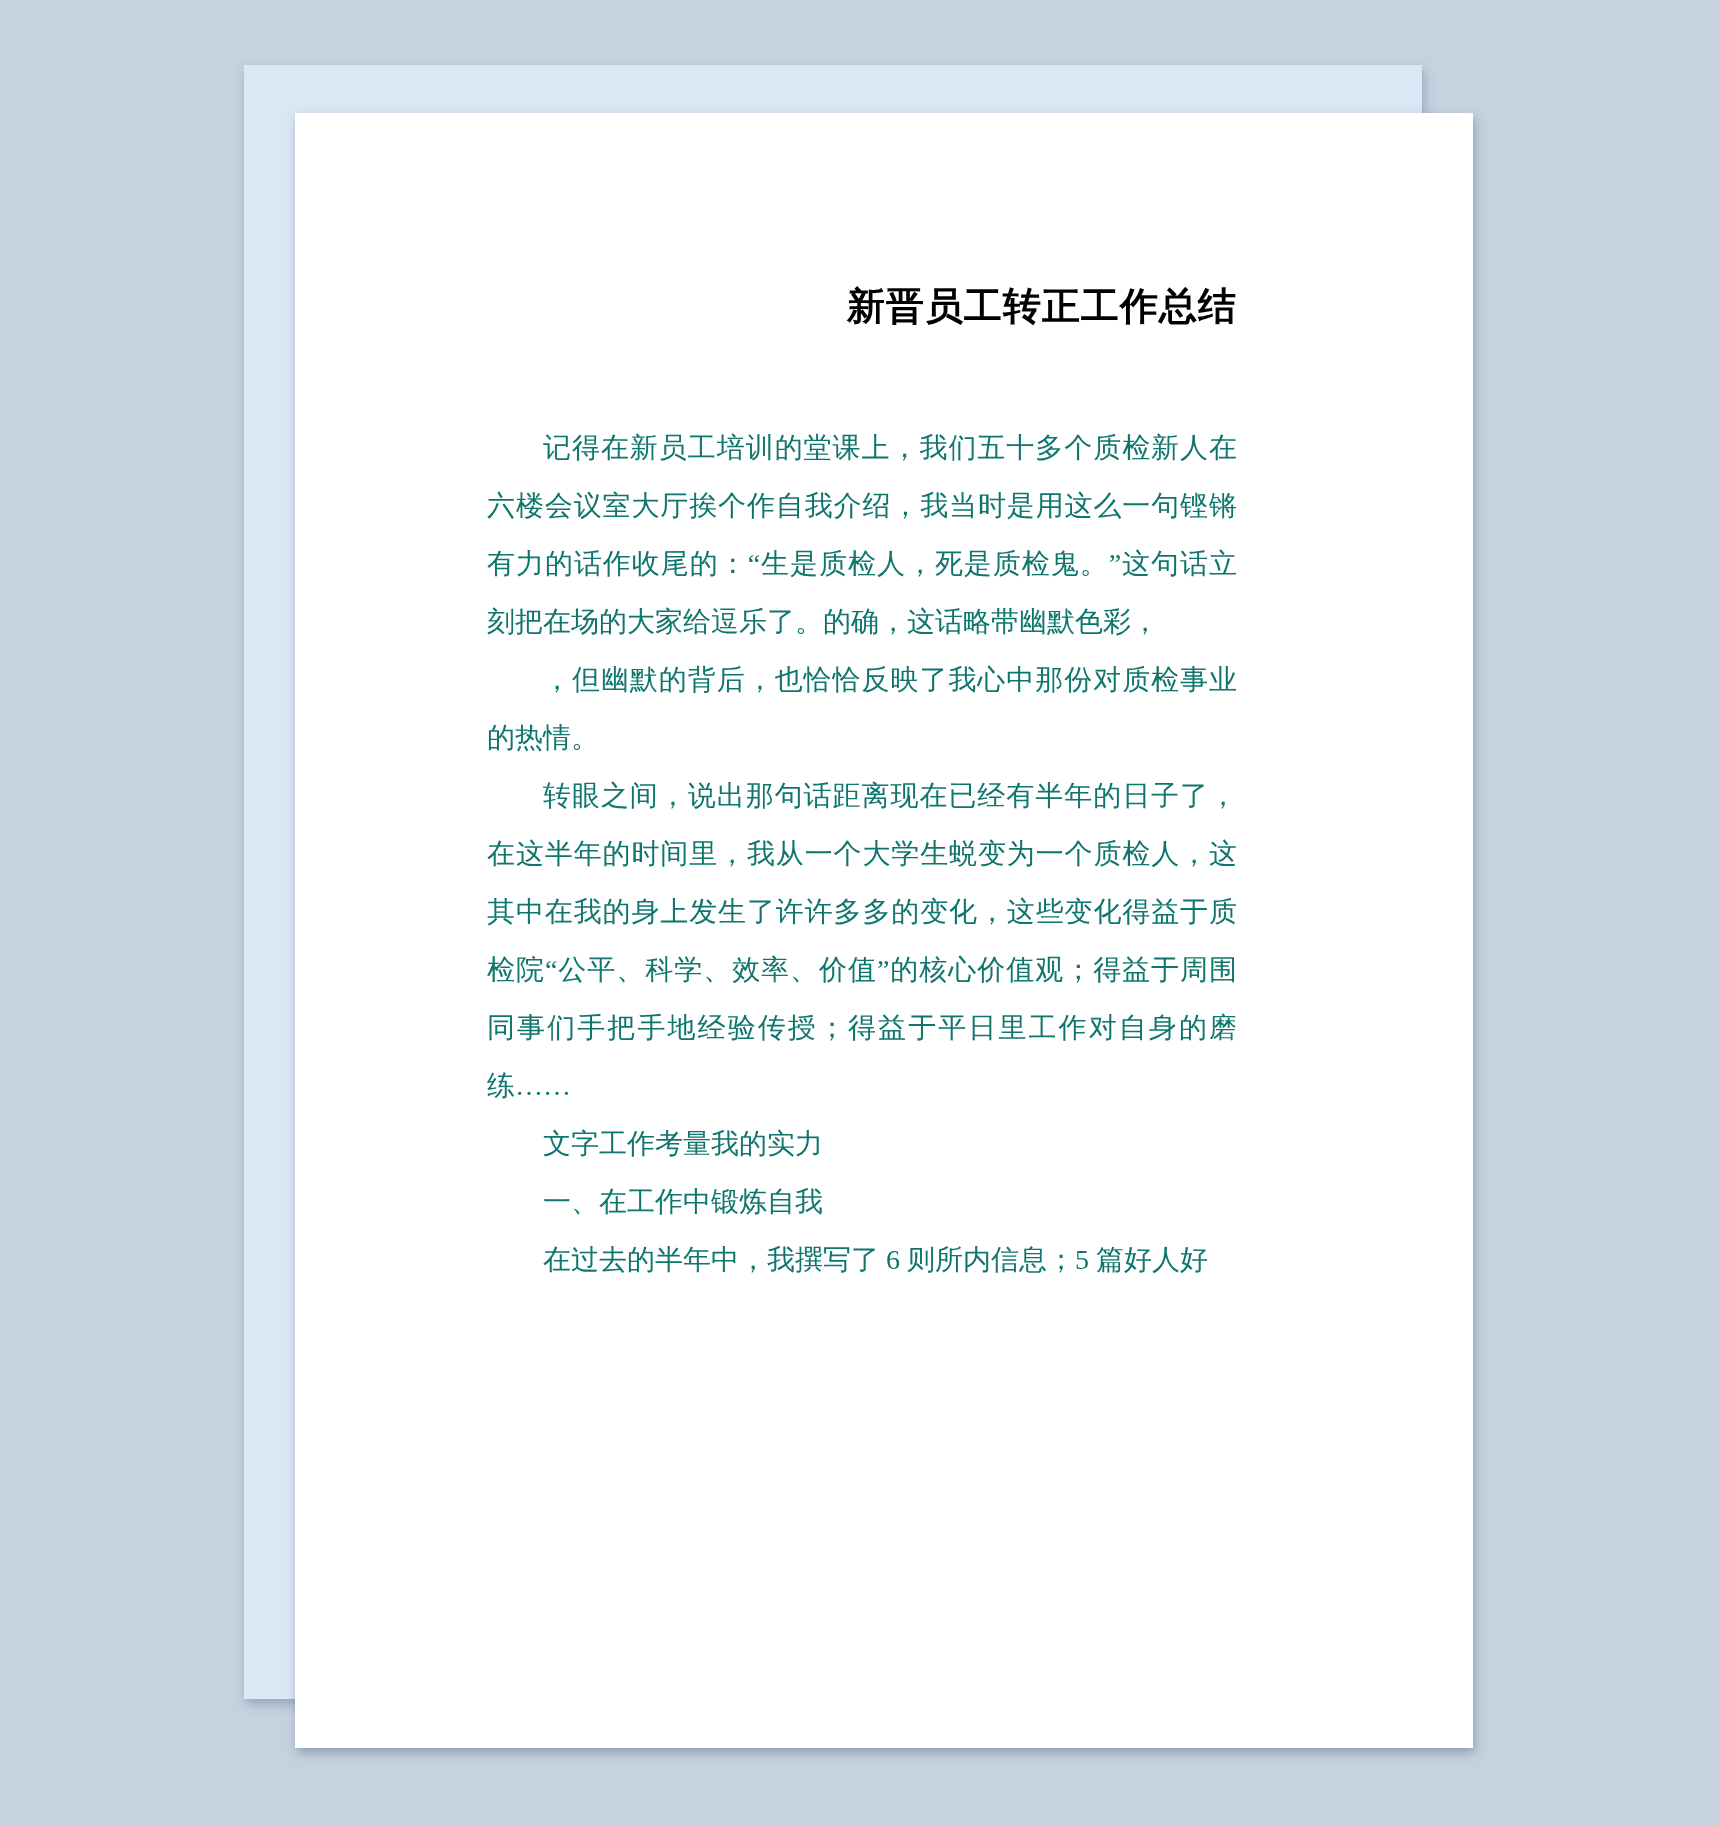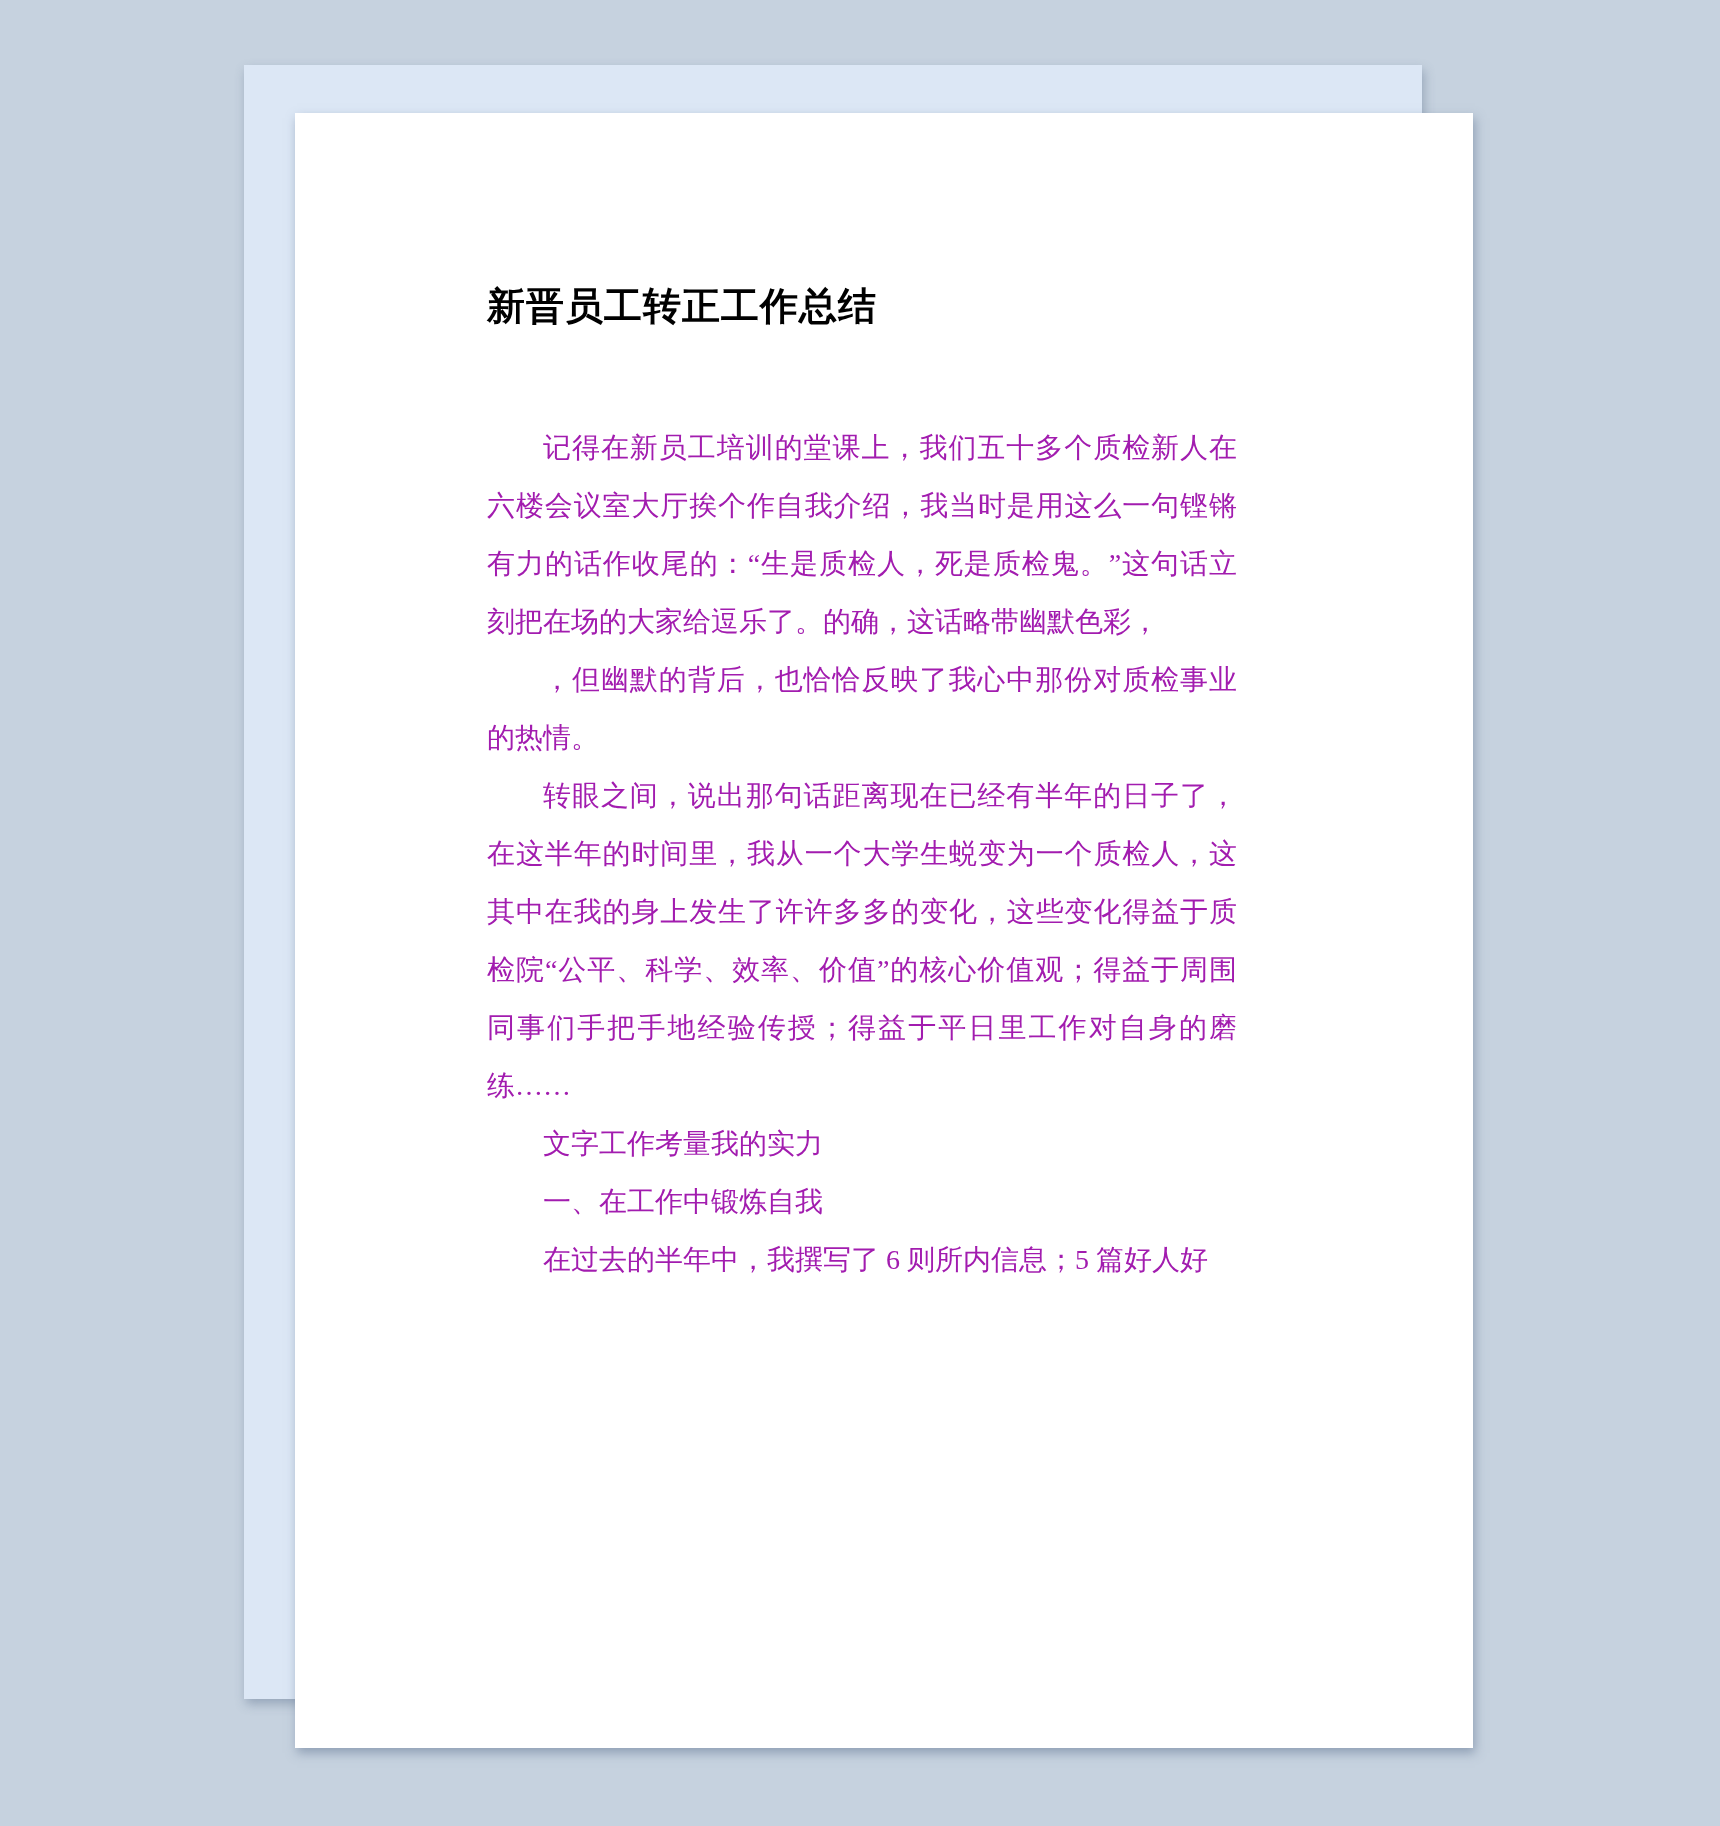--- a/index.html
+++ b/index.html
@@ -44,29 +44,29 @@
     width: 750px;
   }
   .doc-title {
     margin: 0 0 90px 0;
     padding: 0;
     font-family: "Liberation Sans", "DejaVu Sans", sans-serif;
     font-weight: 700;
     font-size: 38px;
     line-height: 46px;
     letter-spacing: 1px;
-    text-align: left;
+    text-align: right;
     color: #000000;
   }
   .doc-body p {
     margin: 0;
     padding: 0;
     font-size: 28px;
     line-height: 58px;
-    color: #a21caf;
+    color: #0f766e;
     text-align: justify;
     text-indent: 56px;
     word-break: break-all;
   }
 </style>
 </head>
 <body>
 
 <div class="canvas">
 

